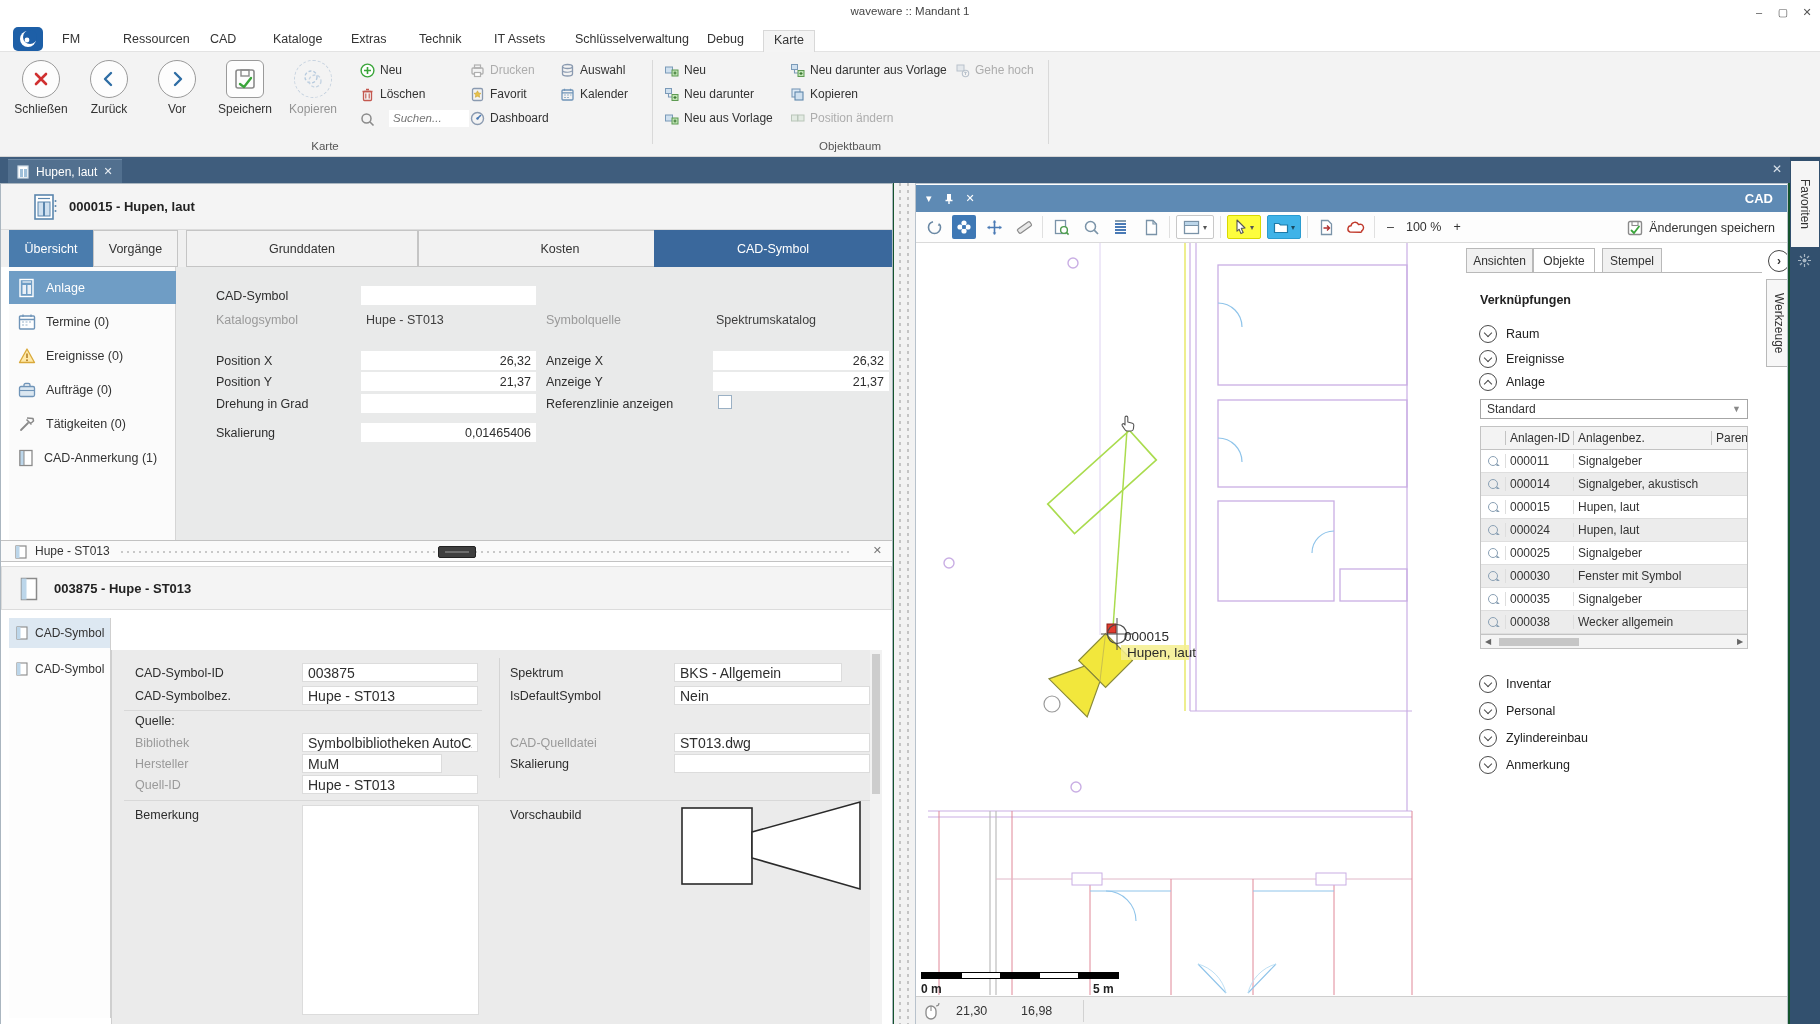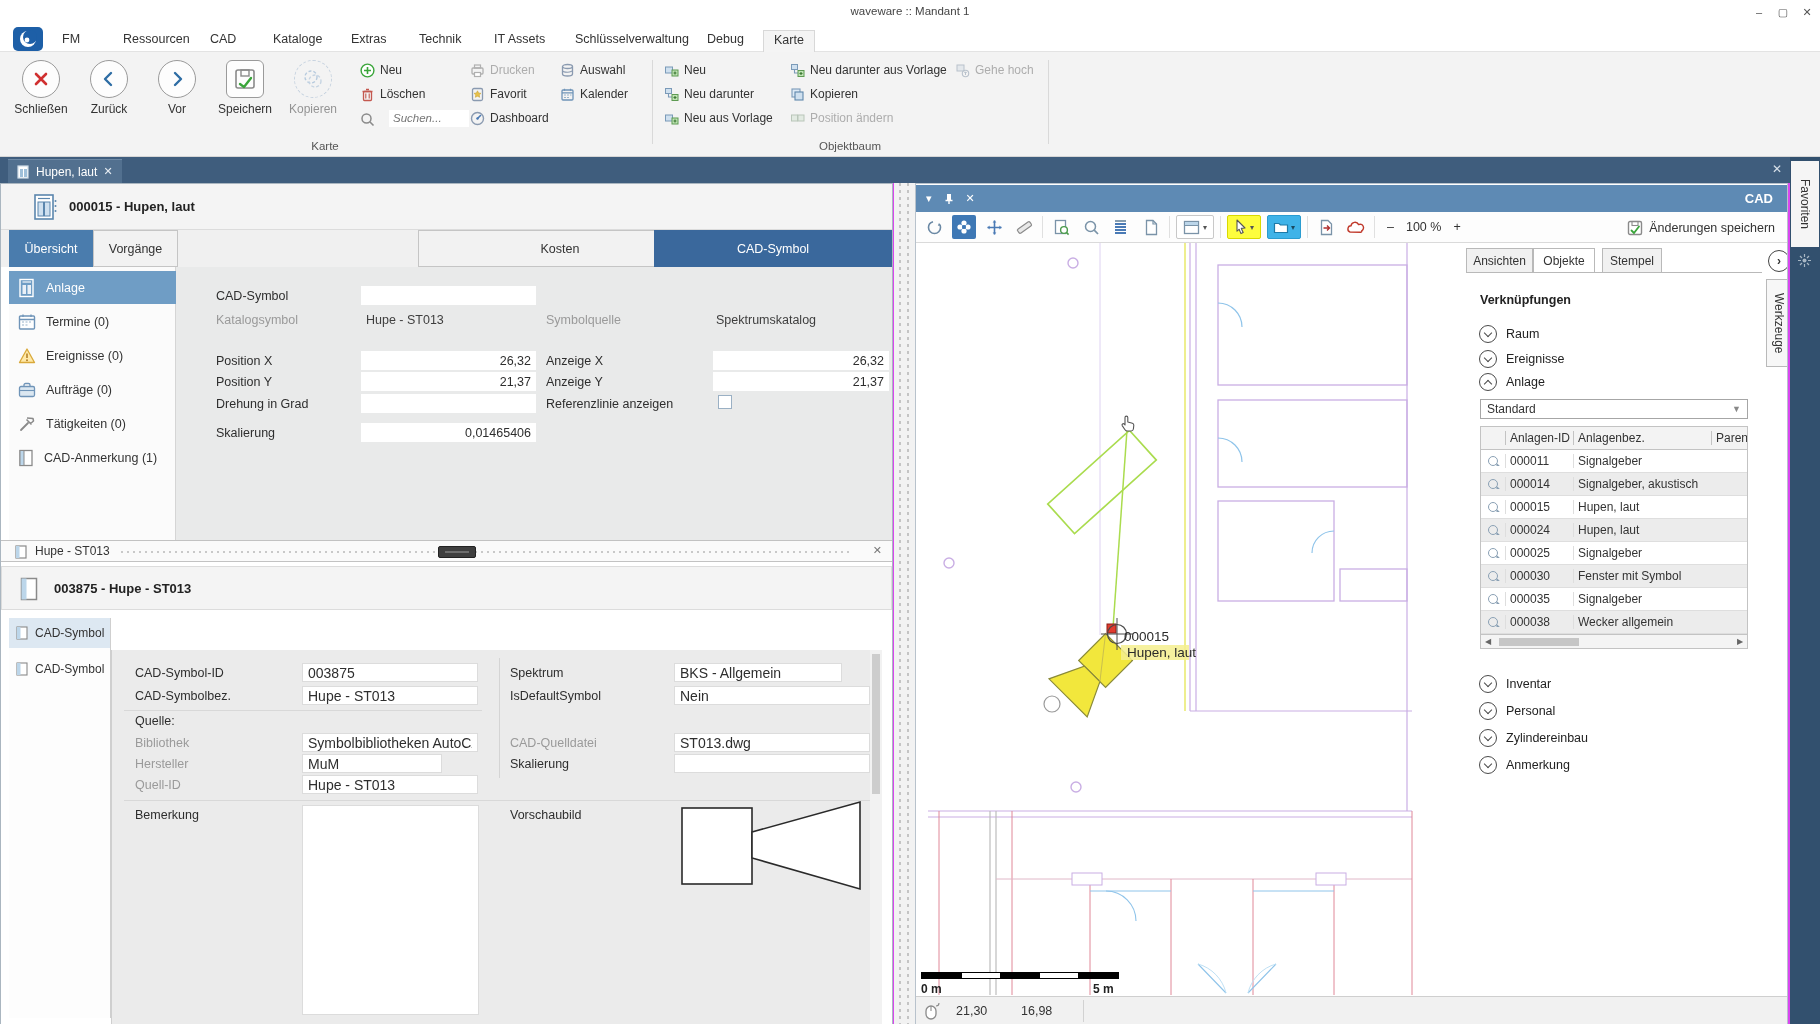--- a/index.html
+++ b/index.html
@@ -1,17 +1,17 @@
 <!DOCTYPE html>
 <html><head>
 <meta charset="utf-8">
 <style>
   * { margin:0; padding:0; box-sizing:border-box; }
   html,body { width:1820px; height:1024px; font-family:"Liberation Sans", sans-serif; font-size:12px; color:#333; background:#fff; overflow:hidden; }
-  #app { position:relative; width:1820px; height:1024px; background:#d946ef; overflow:hidden; }
+  #app { position:relative; width:1820px; height:1024px; background:#14532d; overflow:hidden; }
   .abs { position:absolute; }
 
   
   #titlebar { left:0; top:0; width:1820px; height:26px; background:#ffffff; }
   #titlebar .title { position:absolute; left:0; right:0; top:5px; text-align:center; font-size:11.5px; color:#444; }
   .winbtn { position:absolute; top:2px; width:22px; height:20px; text-align:center; line-height:20px; color:#555; font-size:11px; cursor:default; }
 
   
   #menubar { left:0; top:26px; width:1820px; height:26px; background:#ffffff; border-bottom:1px solid #e3e3e3; }
   #applogo { position:absolute; left:13px; top:1px; width:30px; height:24px; background:#1d5fa7; border-radius:5px; }
@@ -390,20 +390,21 @@
         <circle cx="22.5" cy="8" r="1" fill="#5b86ad"></circle>
           <circle cx="22.5" cy="13" r="1" fill="#5b86ad"></circle>
           <circle cx="22.5" cy="18" r="1" fill="#5b86ad"></circle>
       </svg>
       <div class="etitle">000015 - Hupen, laut</div>
     </div>
 
     <div class="tabs-row">
       <div class="tab act-blue" style="left:8px; width:84px;">Übersicht</div>
       <div class="tab" style="left:92px; width:85px;">Vorgänge</div>
+      <div class="tab" style="left:185px; width:232px;">Grunddaten</div>
       <div class="tab" style="left:417px; width:284px;">Kosten</div>
       <div class="tab act-dark" style="left:653px; width:238px;">CAD-Symbol</div>
     </div>
 
     <div id="side-nav">
       <div class="nav-item sel" style="top:4px;">
         <svg width="18" height="20" viewBox="0 0 18 20">
             <rect x="2" y="1.5" width="13" height="17" fill="none" stroke="#fff" stroke-width="1.4"></rect>
             <rect x="4.5" y="7" width="3.5" height="9" fill="#fff" opacity=".85"></rect>
             <rect x="9.5" y="7" width="3.5" height="9" fill="#fff" opacity=".85"></rect>

